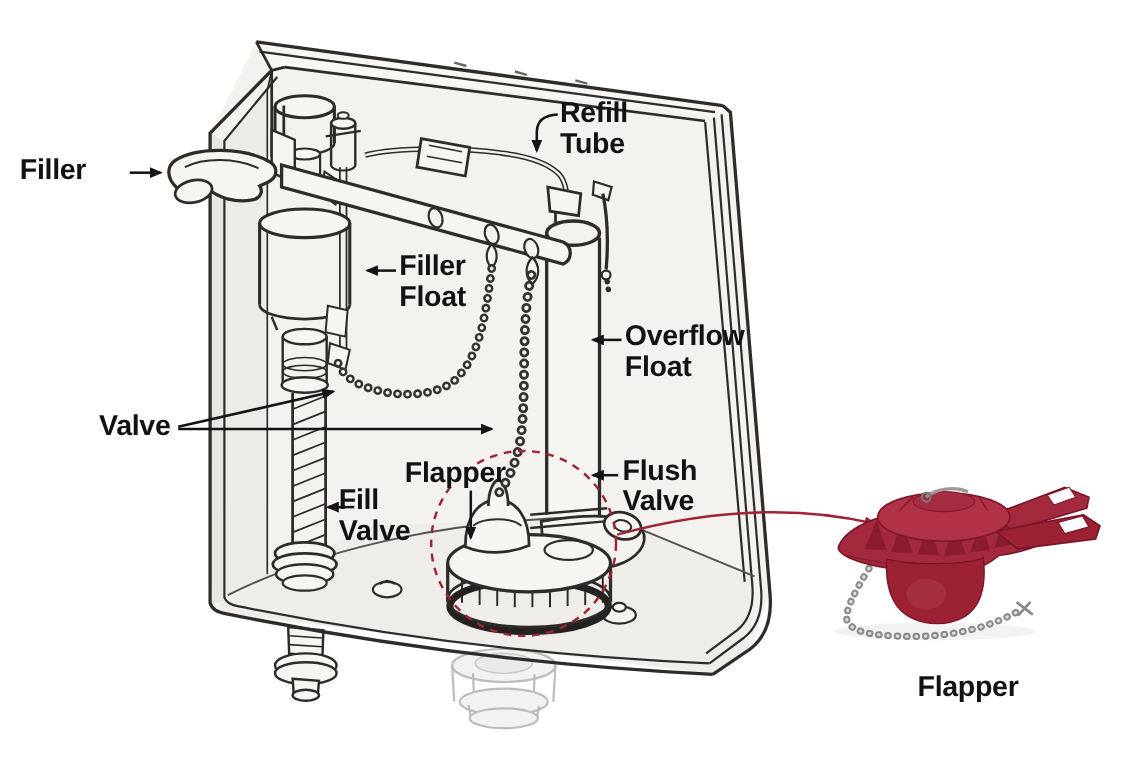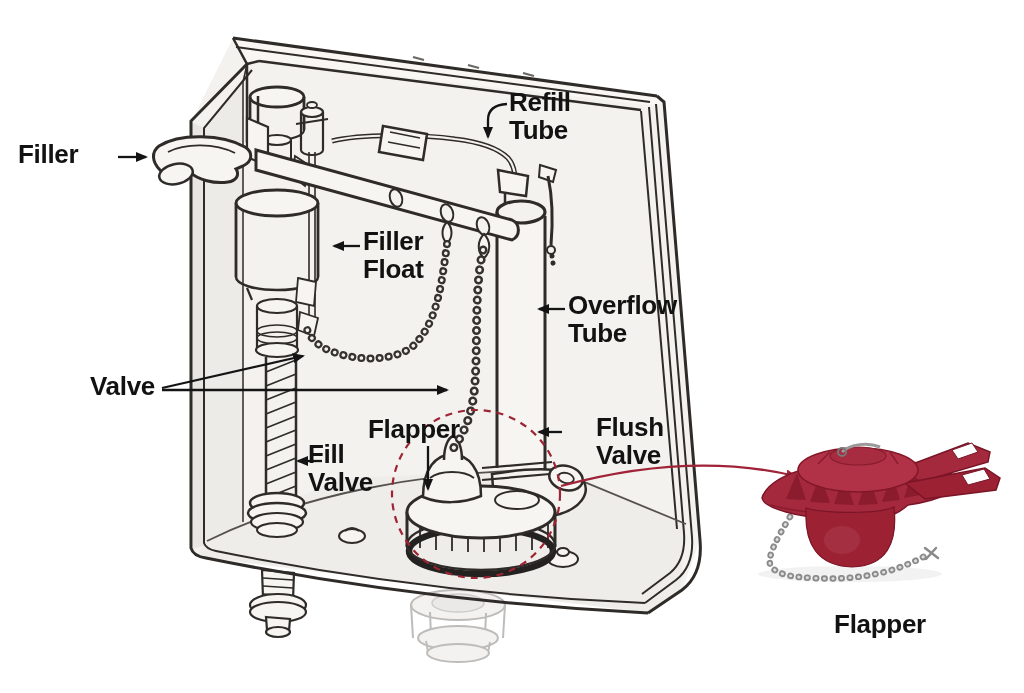--- a/index.html
+++ b/index.html
@@ -7,21 +7,21 @@
          font-family:"Liberation Sans",sans-serif;}
   .stage svg{position:absolute;left:0;top:0;}
   .lbl{position:absolute;font-weight:700;font-size:26px;line-height:1.06;color:#121212;
        white-space:pre-line;letter-spacing:-0.3px;}
   .lbl-handle{left:18px;top:141px;}
   .lbl-refill{left:509px;top:89px;}
   .lbl-filler{left:363px;top:228px;}
   .lbl-overflow{left:568px;top:292px;}
   .lbl-chain{left:90px;top:373px;}
   .lbl-flapper{left:368px;top:416px;}
-  .lbl-flush{left:566px;top:414px;margin-left:30px;}
+  .lbl-flush{left:566px;top:414px;}
   .lbl-fill{left:308px;top:441px;}
   .lbl-photo{left:820px;top:611px;width:120px;text-align:center;}
 </style>
 </head>
 <body>
 
 <div class="stage">
 
 <svg width="1024" height="693" viewBox="0 0 1024 693">
   <defs>
@@ -232,21 +232,21 @@
     <path d="M322,461 L298,461" marker-end="url(#ah)"></path>
   </g>
 </svg>
 
   <div class="lbl lbl-handle">Filler</div>
   <div class="lbl lbl-refill">Refill
 Tube</div>
   <div class="lbl lbl-filler">Filler
 Float</div>
   <div class="lbl lbl-overflow">Overflow
-Tube</div>
+Float</div>
   <div class="lbl lbl-chain">Valve</div>
   <div class="lbl lbl-flapper">Flapper</div>
   <div class="lbl lbl-flush">Flush
 Valve</div>
   <div class="lbl lbl-fill">Fill
 Valve</div>
   <div class="lbl lbl-photo">Flapper</div>
 </div>
 
 </body></html>

